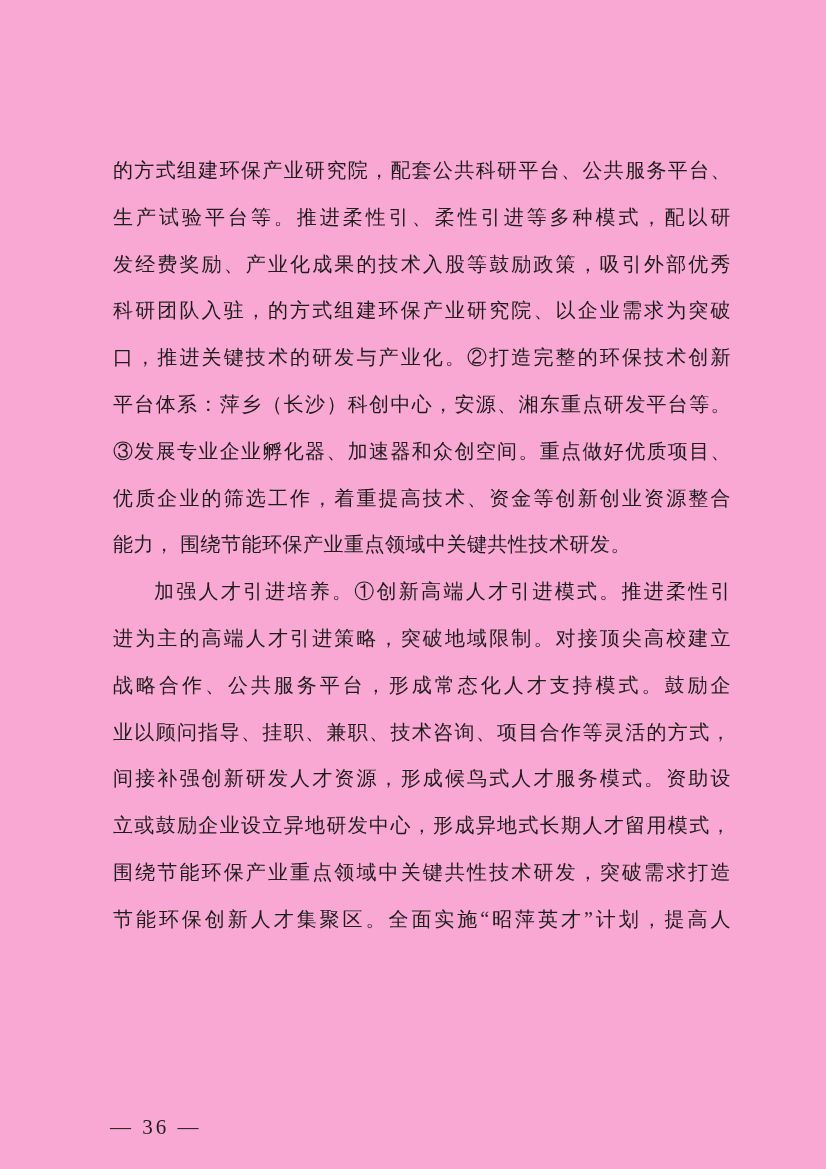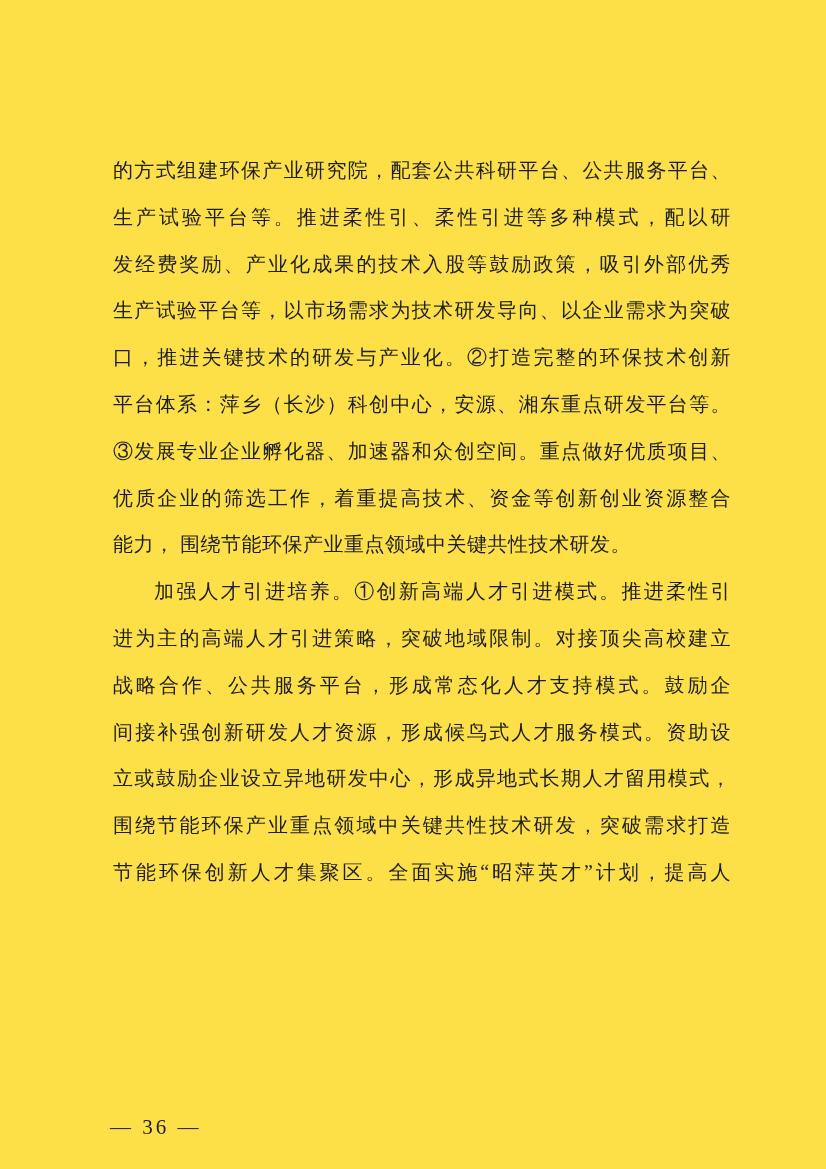--- a/index.html
+++ b/index.html
@@ -45,33 +45,34 @@
     top: 1110px;
     font-size: 21px;
     letter-spacing: 3px;
     line-height: 34px;
     color: #1d1d1d;
   }
 </style>
 </head>
 <body>
 
-<div class="page" style="background: #fde047; color: rgb(29, 29, 29);">
+<div class="page" style="background: #f9a8d4; color: rgb(29, 29, 29);">
   <div class="text-block" id="text-block">
       <div class="line">的方式组建环保产业研究院，配套公共科研平台、公共服务平台、</div>
       <div class="line">生产试验平台等。推进柔性引、柔性引进等多种模式，配以研</div>
       <div class="line">发经费奖励、产业化成果的技术入股等鼓励政策，吸引外部优秀</div>
-      <div class="line">生产试验平台等，以市场需求为技术研发导向、以企业需求为突破</div>
+      <div class="line">科研团队入驻，的方式组建环保产业研究院、以企业需求为突破</div>
       <div class="line">口，推进关键技术的研发与产业化。②打造完整的环保技术创新</div>
       <div class="line">平台体系：萍乡（长沙）科创中心，安源、湘东重点研发平台等。</div>
       <div class="line">③发展专业企业孵化器、加速器和众创空间。重点做好优质项目、</div>
       <div class="line">优质企业的筛选工作，着重提高技术、资金等创新创业资源整合</div>
       <div class="line para-end">能力， 围绕节能环保产业重点领域中关键共性技术研发。</div>
       <div class="line indent">加强人才引进培养。①创新高端人才引进模式。推进柔性引</div>
       <div class="line">进为主的高端人才引进策略，突破地域限制。对接顶尖高校建立</div>
       <div class="line">战略合作、公共服务平台，形成常态化人才支持模式。鼓励企</div>
+      <div class="line">业以顾问指导、挂职、兼职、技术咨询、项目合作等灵活的方式，</div>
       <div class="line">间接补强创新研发人才资源，形成候鸟式人才服务模式。资助设</div>
       <div class="line">立或鼓励企业设立异地研发中心，形成异地式长期人才留用模式，</div>
       <div class="line">围绕节能环保产业重点领域中关键共性技术研发，突破需求打造</div>
       <div class="line">节能环保创新人才集聚区。全面实施“昭萍英才”计划，提高人</div>
     </div>
   <div class="page-number">— 36 —</div>
 </div>
 
 </body></html>

